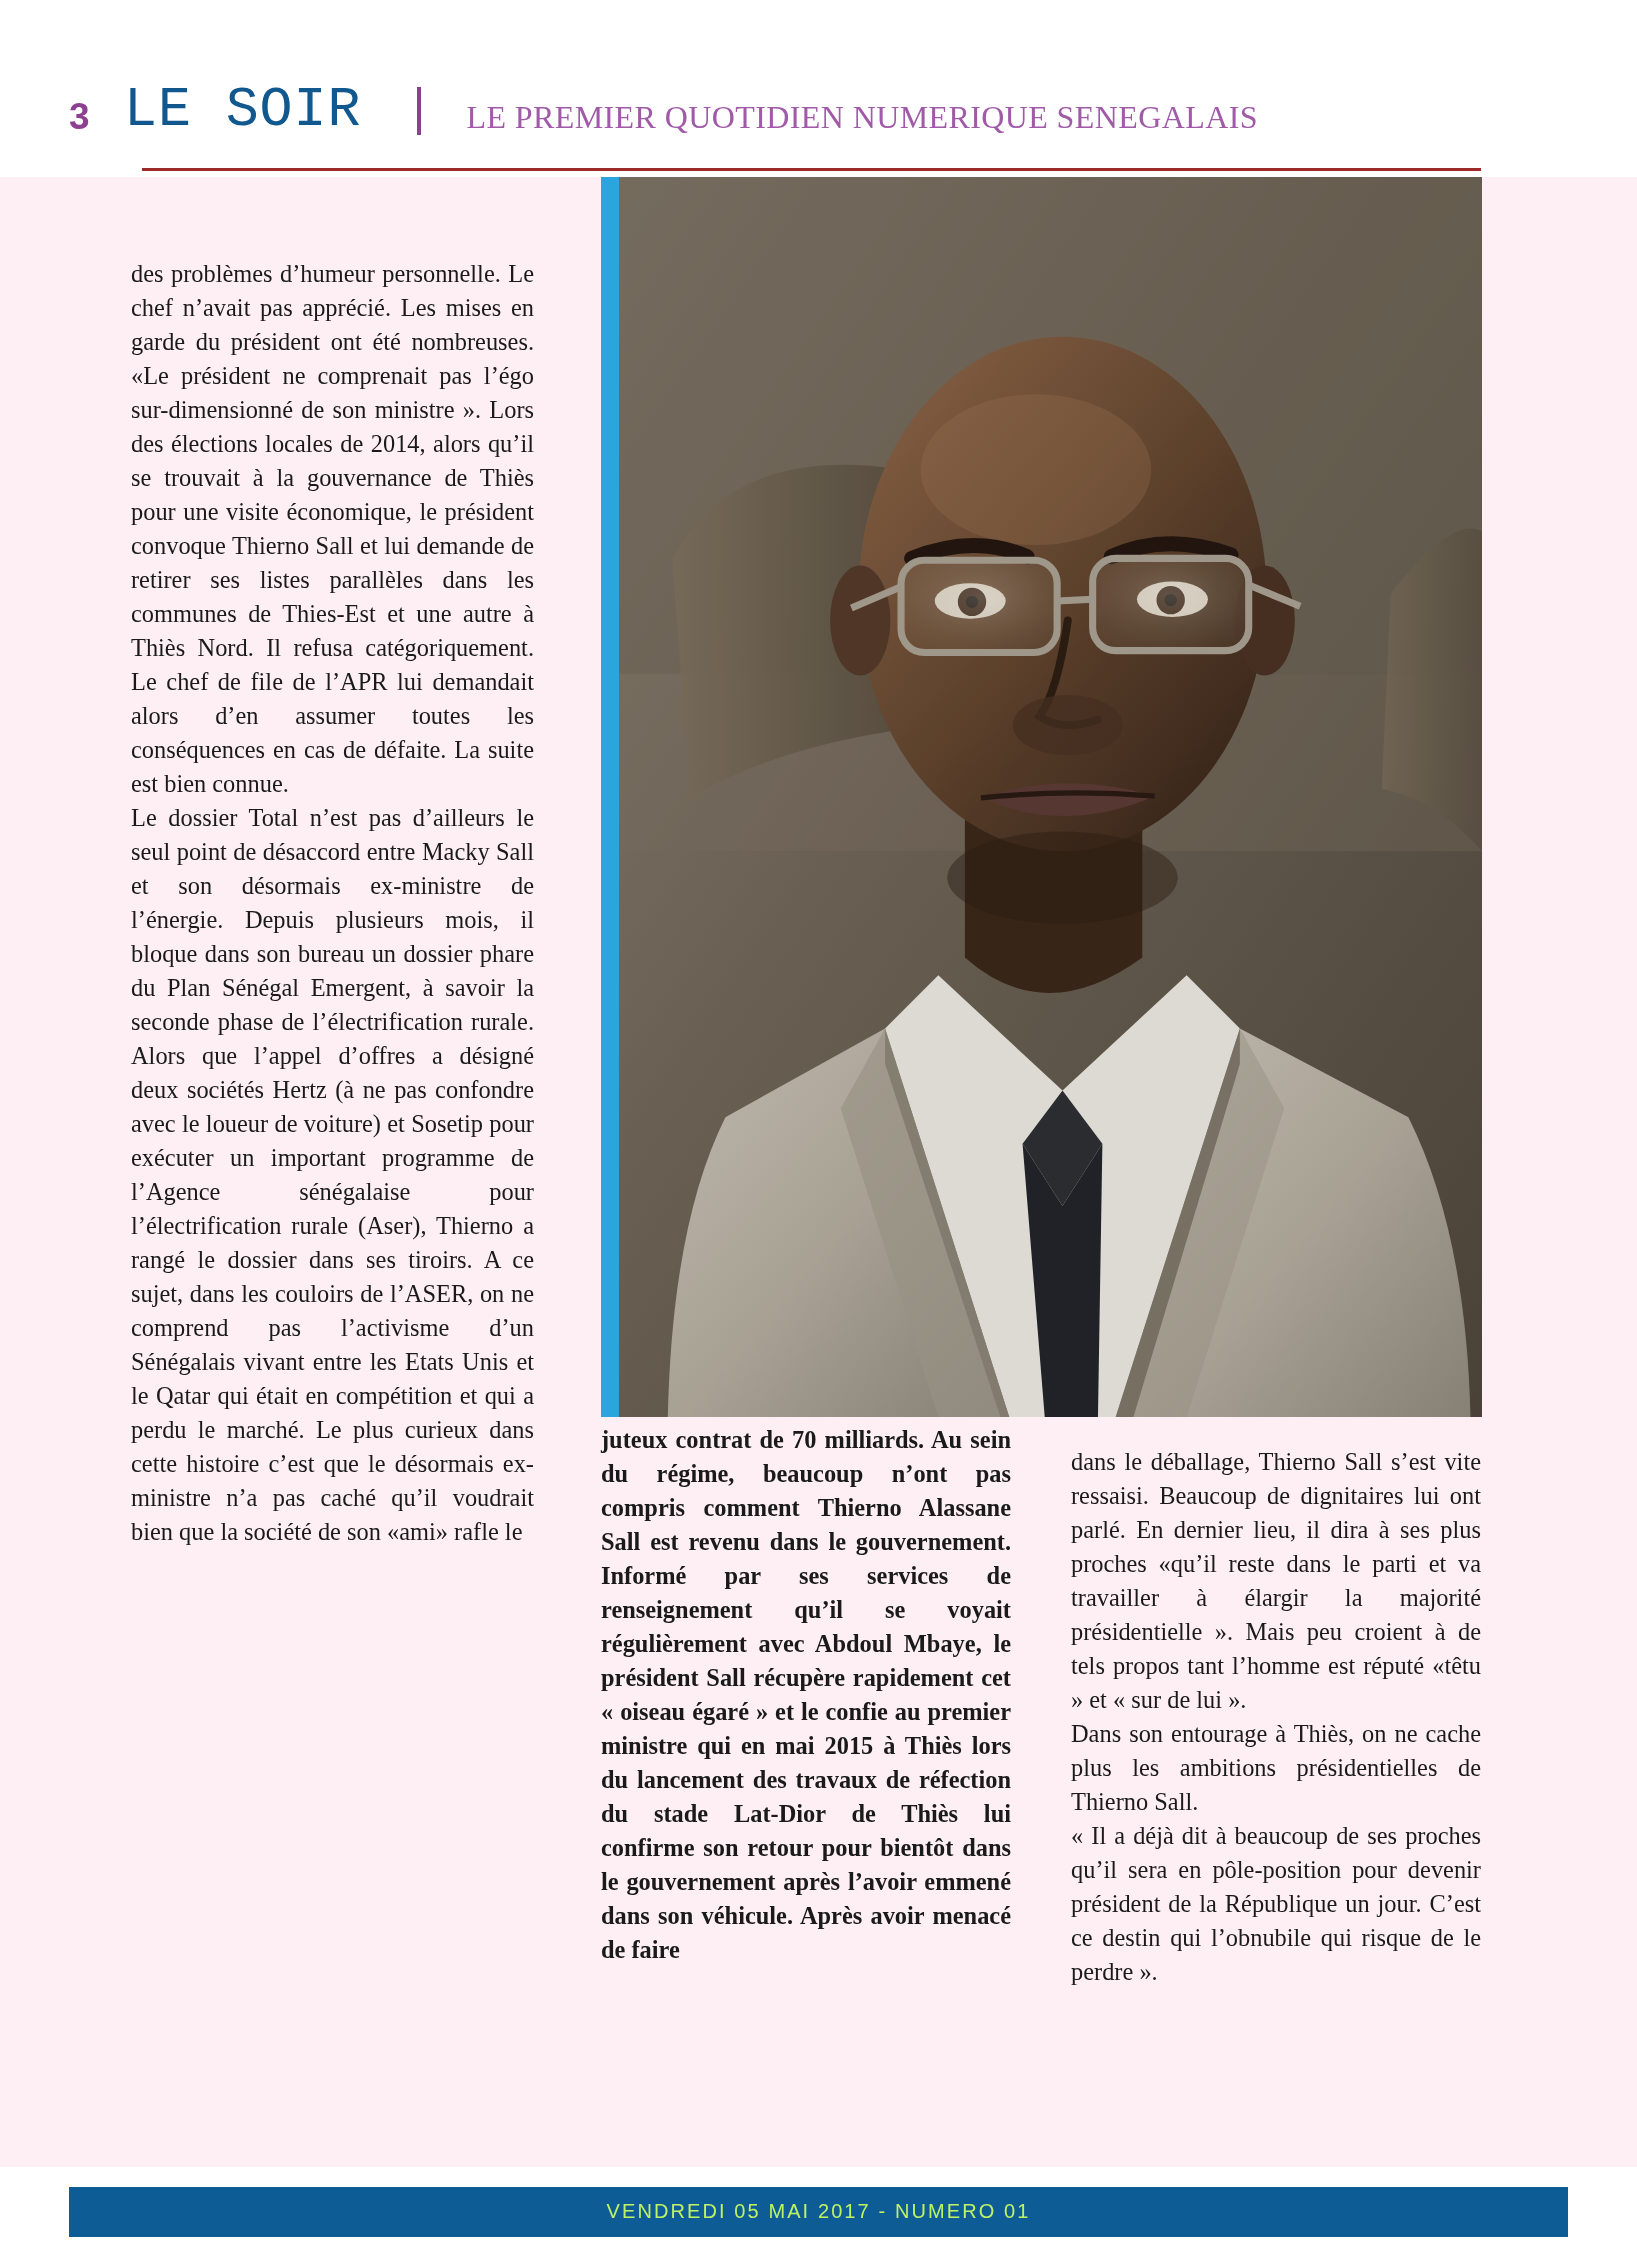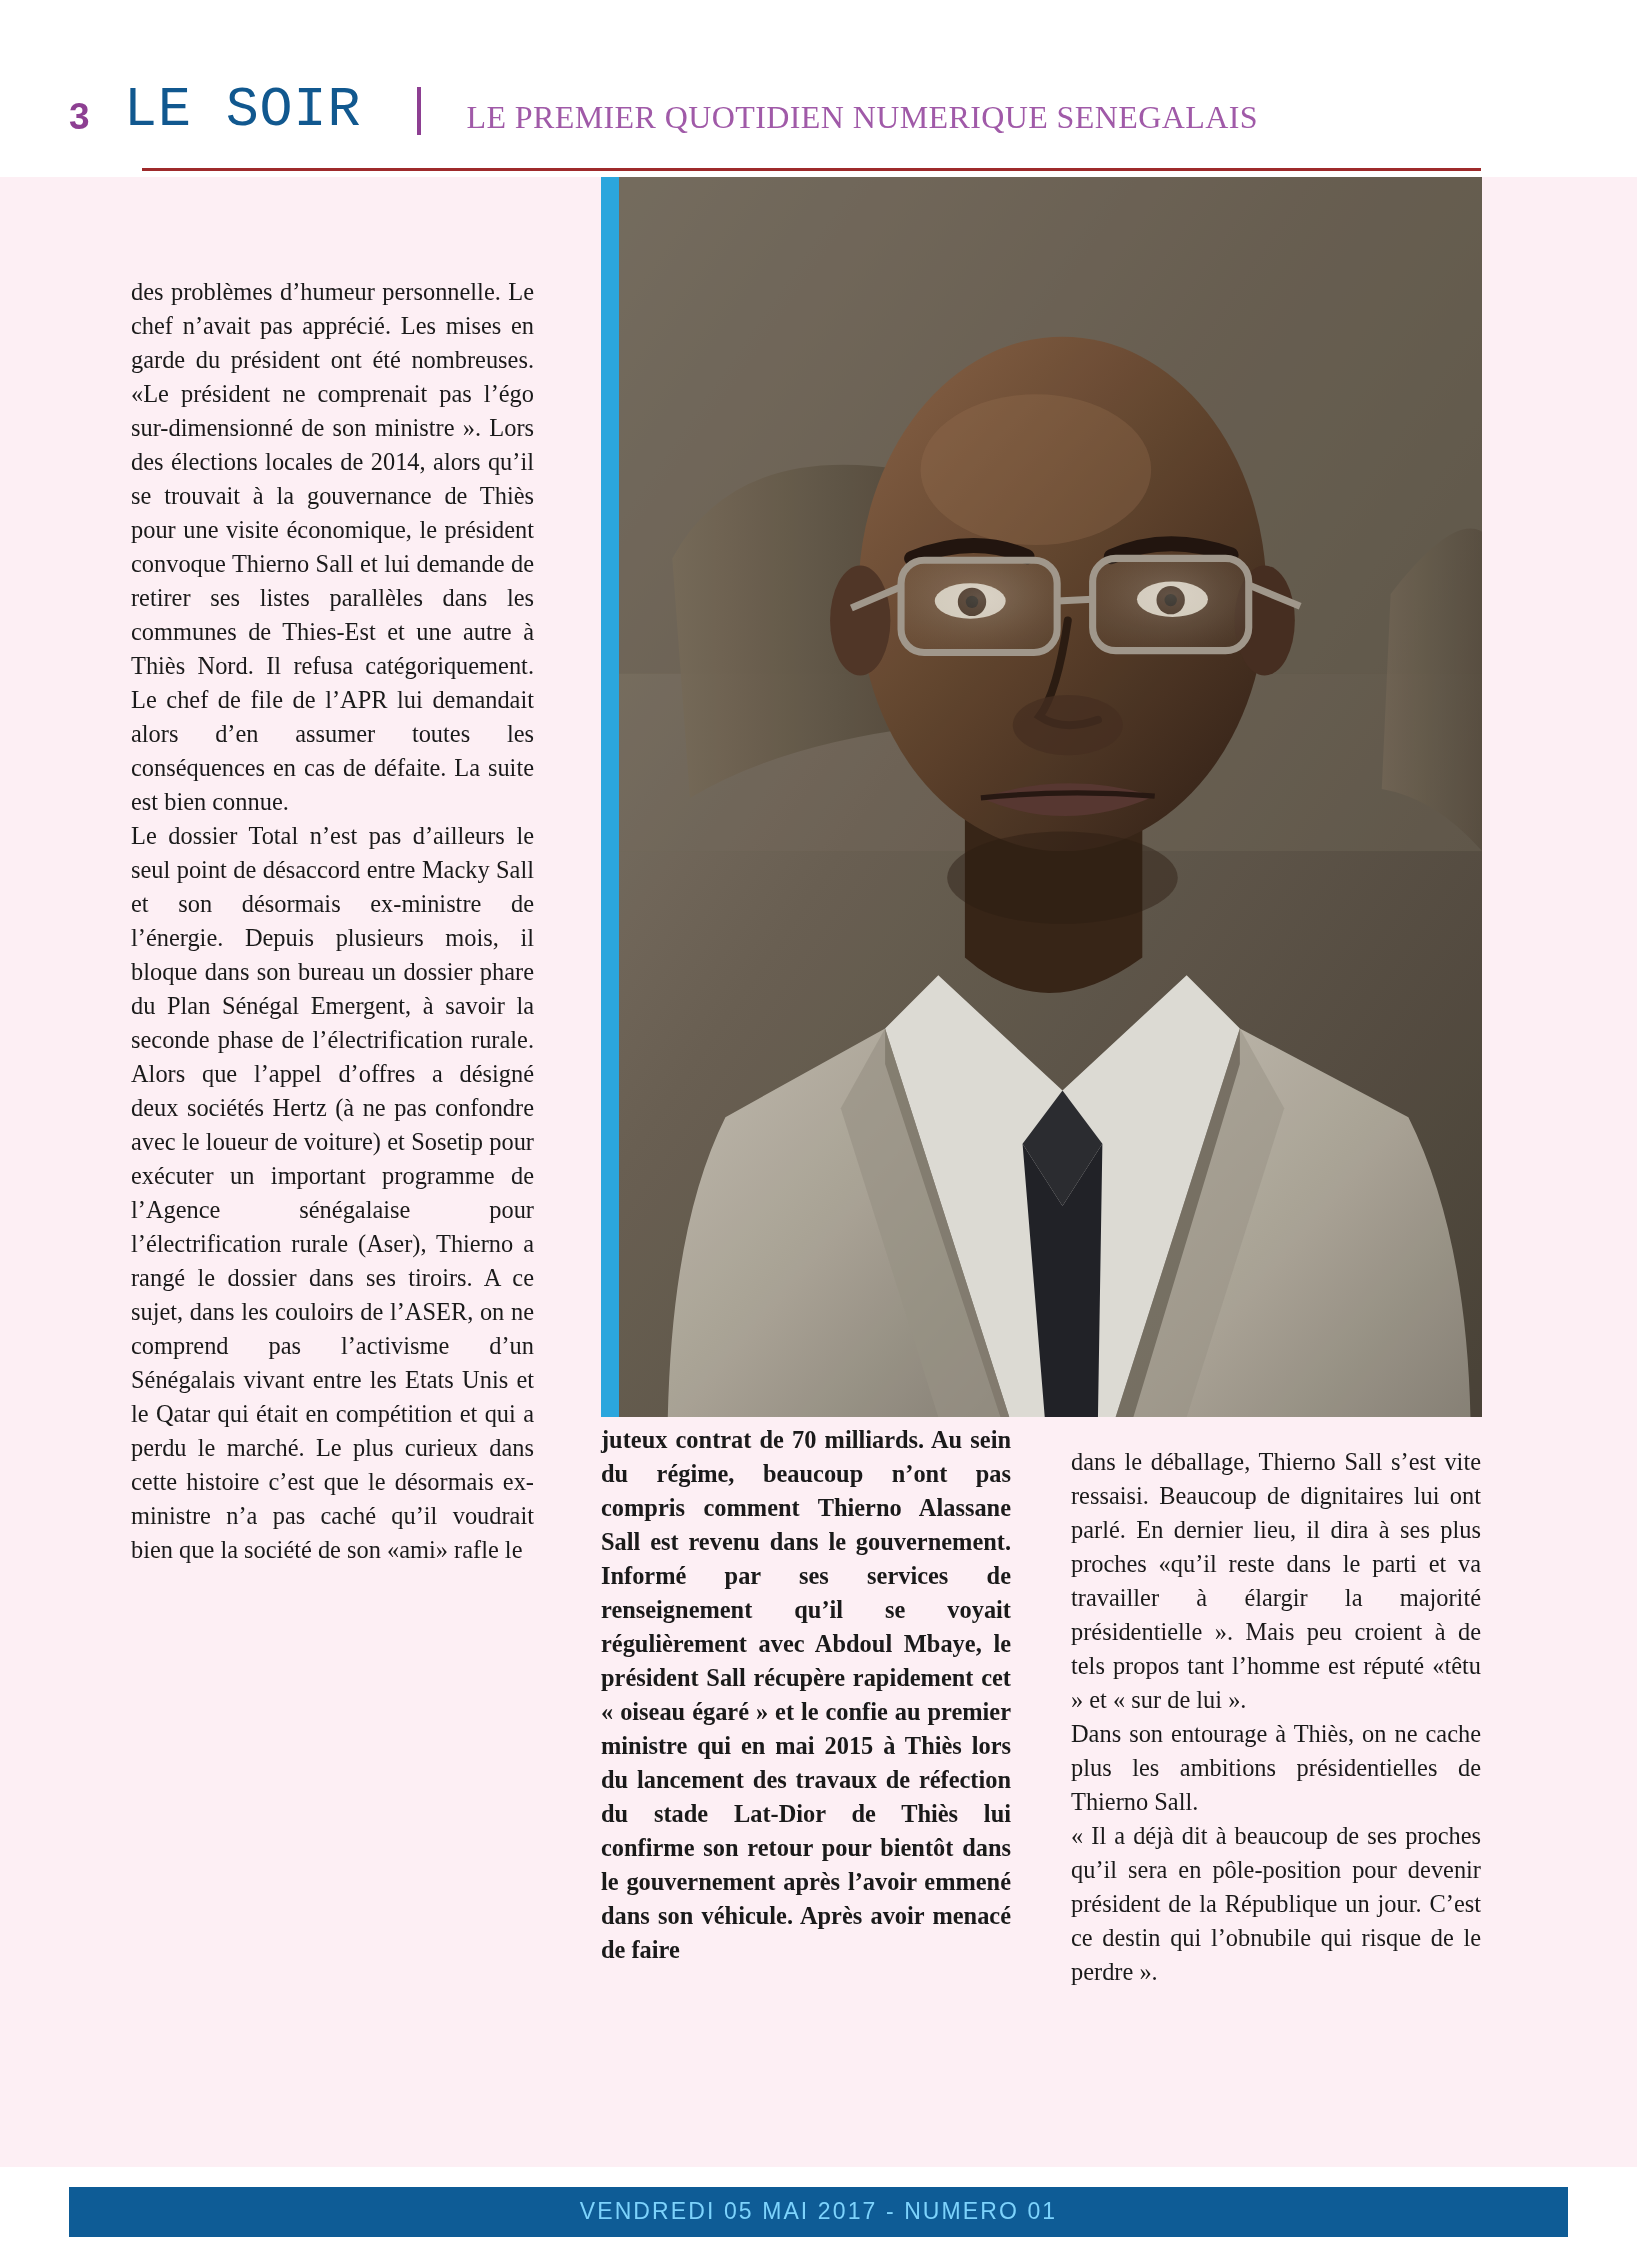--- a/index.html
+++ b/index.html
@@ -97,21 +97,21 @@
     position: absolute;
     font-size: 24.4px;
     line-height: 34px;
     text-align: justify;
     text-justify: inter-word;
     color: #1a1a1a;
     hyphens: manual;
   }
   .col p { margin: 0; }
 
-  .col-1 { left: 131px;  top: 98px; width: 403px; }
+  .col-1 { left: 131px;  top: 80px; width: 403px; }
   .col-2 { left: 601px;  top: 1246px; width: 410px; font-weight: bold; }
   .col-3 { left: 1071px; top: 1268px; width: 410px; }
 
   
   .photo-wrap {
     position: absolute;
     left: 601px;
     top: 0px;
     width: 880px;
     height: 1240px;
@@ -162,23 +162,23 @@
     top: 19.5px;
     width: 1499px;
     height: 50px;
     background: #0e5c96;
     display: flex;
     align-items: center;
     justify-content: center;
   }
   .footer-text {
     font-family: "Liberation Sans", sans-serif;
-    font-size: 23px;
+    font-size: 20px;
     letter-spacing: 2.1px;
-    color: #7dd3fc;
+    color: #bef264;
     white-space: nowrap;
   }
 </style>
 </head>
 <body>
 
 <div class="page">
 
   <div class="masthead">
     <div class="mast-inner">

